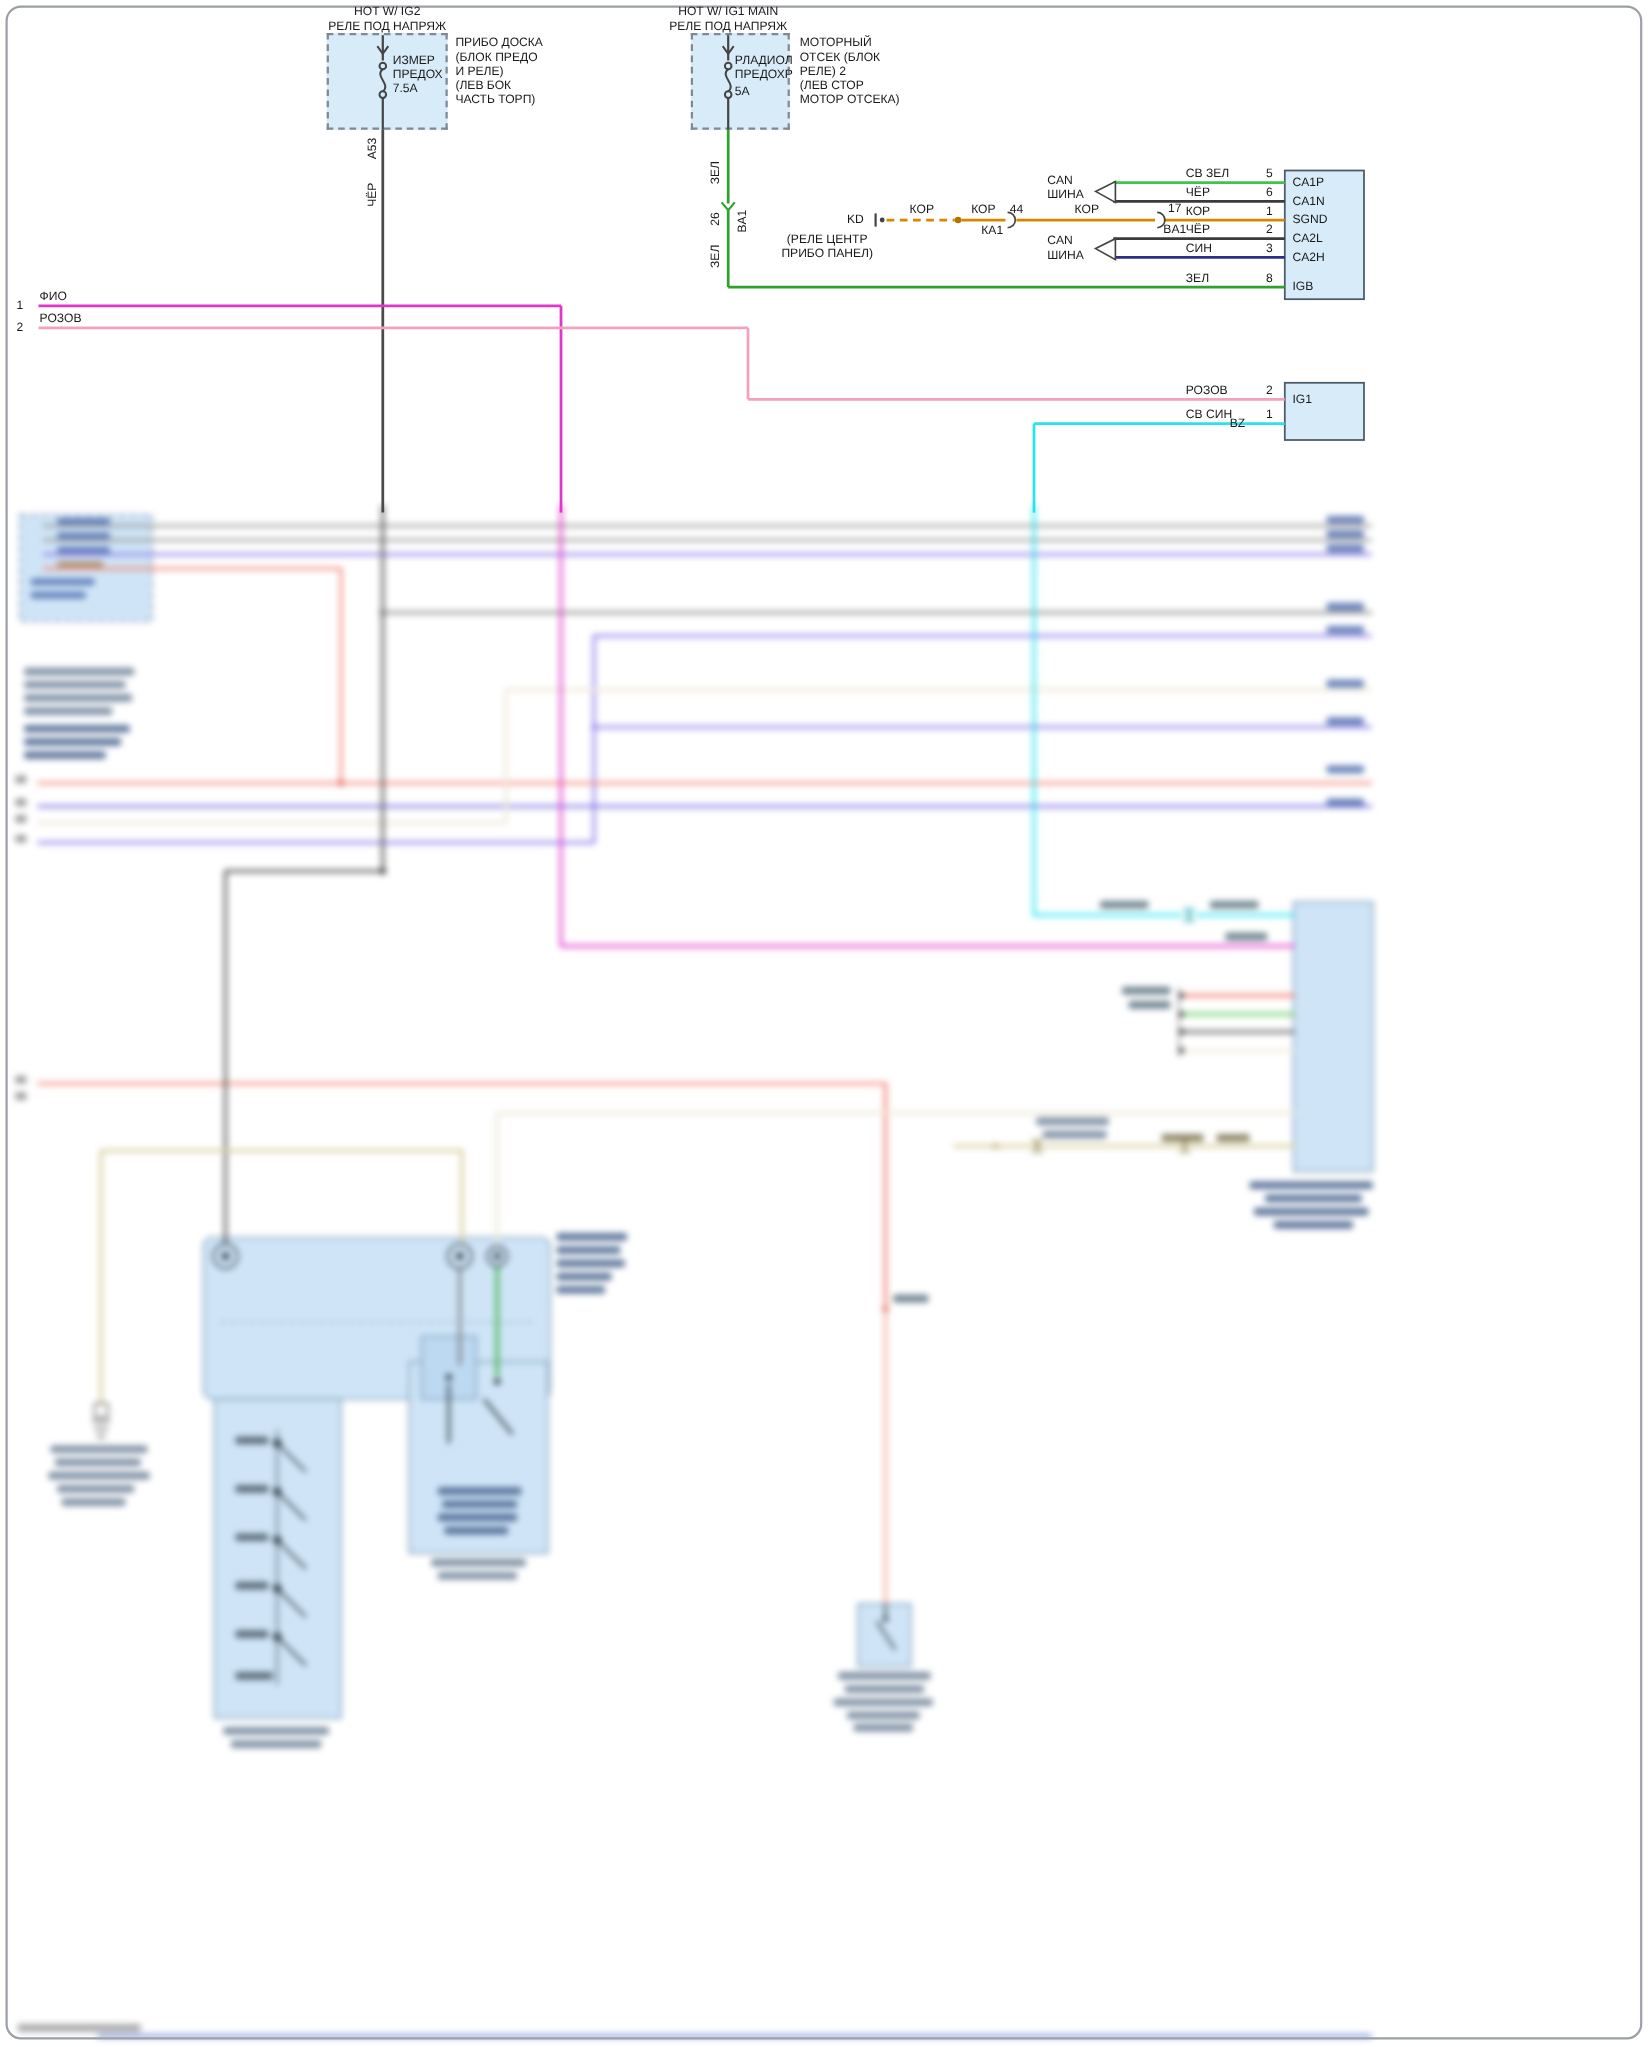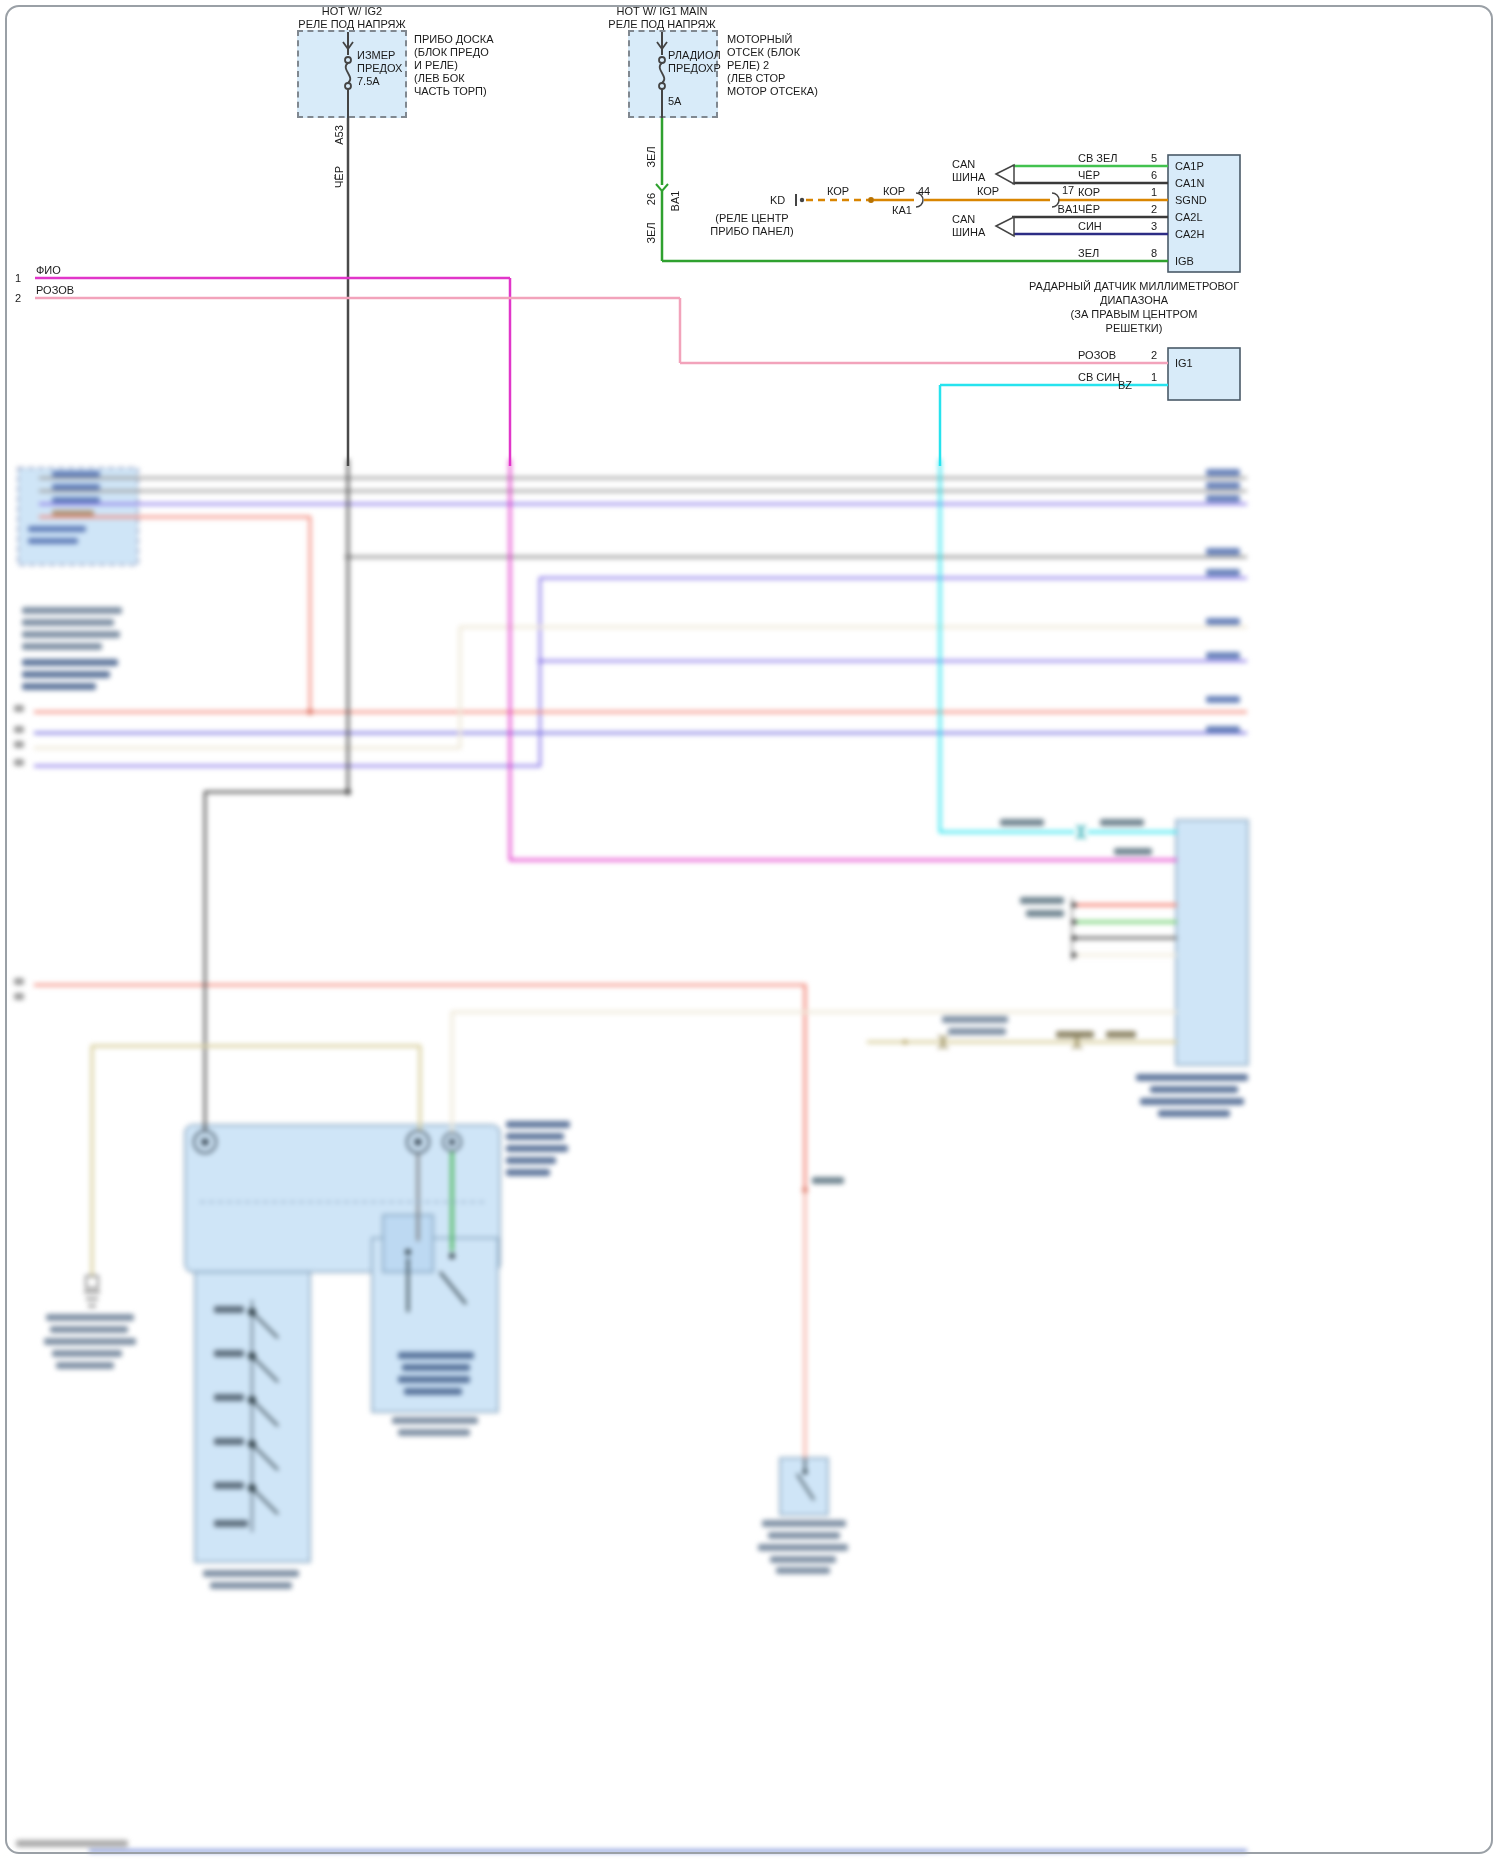--- a/index.html
+++ b/index.html
@@ -281,21 +281,21 @@
     <div class="vl" style="left:339px;top:135px">A53</div>
     <div class="vl" style="left:339px;top:177px">ЧЁР</div>
 
     <div class="lbl ctr" style="left:572px;top:5px;width:180px">
       <div>HOT W/ IG1 MAIN</div>
       <div>РЕЛЕ ПОД НАПРЯЖ</div>
     </div>
     <div class="lbl" style="left:668px;top:49px">
       <div>РЛАДИОЛ</div>
       <div>ПРЕДОХР</div>
-      <div style="margin-top:20px">5A</div>
+      <div style="margin-top:2px">5A</div>
     </div>
     <div class="lbl" style="left:727px;top:33px">
       <div>МОТОРНЫЙ</div>
       <div>ОТСЕК (БЛОК</div>
       <div>РЕЛЕ) 2</div>
       <div>(ЛЕВ СТОР</div>
       <div>МОТОР ОТСЕКА)</div>
     </div>
     <div class="vl" style="left:651px;top:157px">ЗЕЛ</div>
     <div class="vl" style="left:651px;top:199px">26</div>
@@ -338,26 +338,20 @@
     <div class="lbl ctr" style="left:1146px;top:220px;width:16px">3</div>
     <div class="lbl ctr" style="left:1146px;top:247px;width:16px">8</div>
 
     <div class="lbl" style="left:1175px;top:160px">CA1P</div>
     <div class="lbl" style="left:1175px;top:177px">CA1N</div>
     <div class="lbl" style="left:1175px;top:194px">SGND</div>
     <div class="lbl" style="left:1175px;top:211px">CA2L</div>
     <div class="lbl" style="left:1175px;top:228px">CA2H</div>
     <div class="lbl" style="left:1175px;top:255px">IGB</div>
 
-    <div class="lbl ctr" style="left:1020px;top:279px;width:228px;line-height:14px">
-      <div>РАДАРНЫЙ ДАТЧИК МИЛЛИМЕТРОВОГ</div>
-      <div>ДИАПАЗОНА</div>
-      <div>(ЗА ПРАВЫМ ЦЕНТРОМ</div>
-      <div>РЕШЕТКИ)</div>
-    </div>
 
     <div class="lbl" style="left:15px;top:272px">1</div>
     <div class="lbl" style="left:36px;top:264px">ФИО</div>
     <div class="lbl" style="left:15px;top:292px">2</div>
     <div class="lbl" style="left:36px;top:284px">РОЗОВ</div>
 
     <div class="lbl rt" style="left:1078px;top:349px;width:68px">РОЗОВ</div>
     <div class="lbl rt" style="left:1078px;top:371px;width:68px">СВ СИН</div>
     <div class="lbl ctr" style="left:1146px;top:349px;width:16px">2</div>
     <div class="lbl ctr" style="left:1146px;top:371px;width:16px">1</div>

